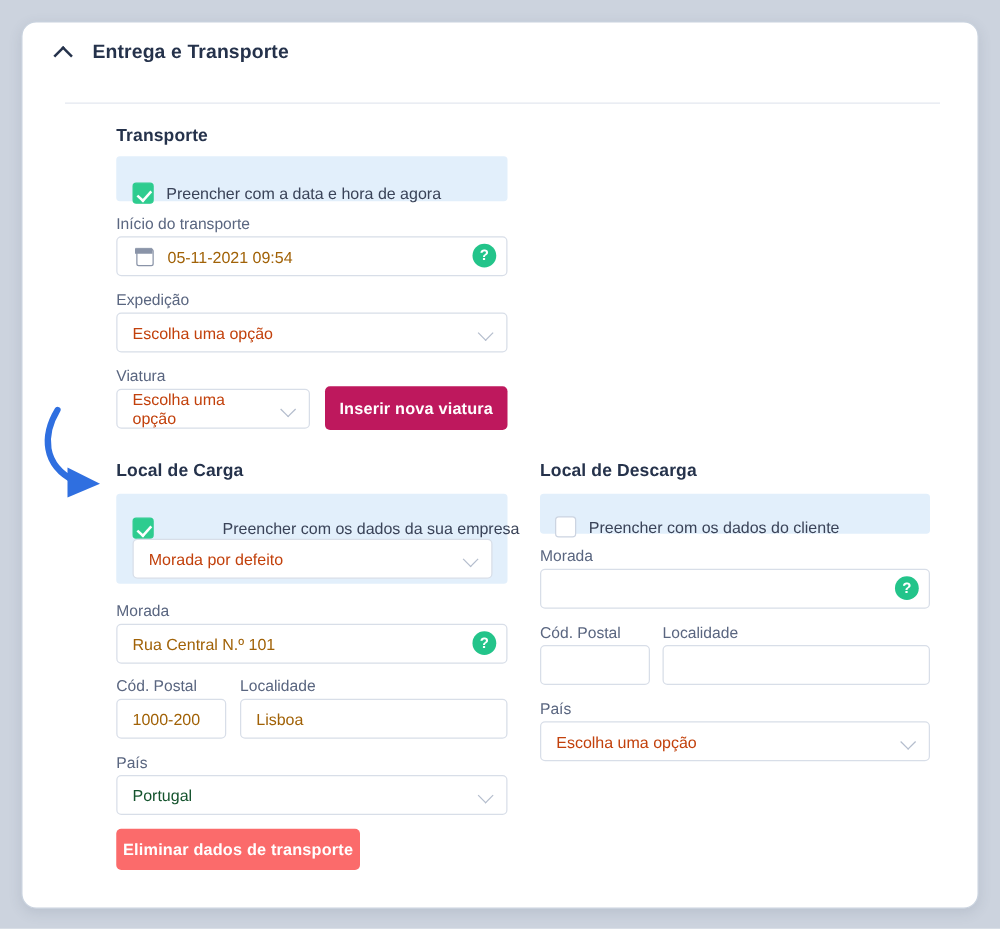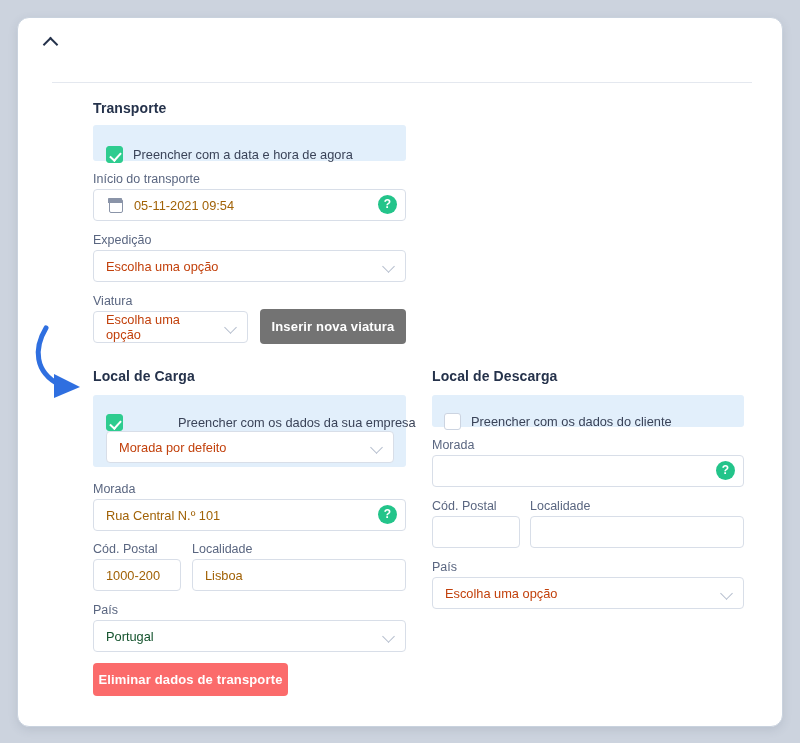--- a/index.html
+++ b/index.html
@@ -194,38 +194,39 @@
     position: absolute;
     border: none;
     border-radius: 4px;
     color: #ffffff;
     font-family: "Liberation Sans", sans-serif;
     font-size: 13px;
     font-weight: bold;
     letter-spacing: .15px;
     cursor: pointer;
   }
-  .btn-slate { background: #737373; }
+  .btn-slate { background: #be185d; }
   .btn-danger { background: #fb6b6b; }
 
   
   #annot-arrow {
     position: absolute;
     left: 30px; top: 322px;
     width: 86px; height: 90px;
     pointer-events: none;
   }
 </style>
 </head>
 <body>
 
 <div id="card">
 
   <div class="section-header">
     <span class="chev-up"></span>
+    <span class="section-title">Entrega e Transporte</span>
   </div>
   <div class="header-rule"></div>
 
   <div class="block-title" style="left:75px; top:82px;">Transporte</div>
 
   <div class="band" style="left:75px; top:107px; width:313px; height:36px;"></div>
   <div class="cbrow" style="left:88px; top:116px;">
     <span class="cbox on"></span>
     <span class="cb-label">Preencher com a data e hora de agora</span>
   </div>

